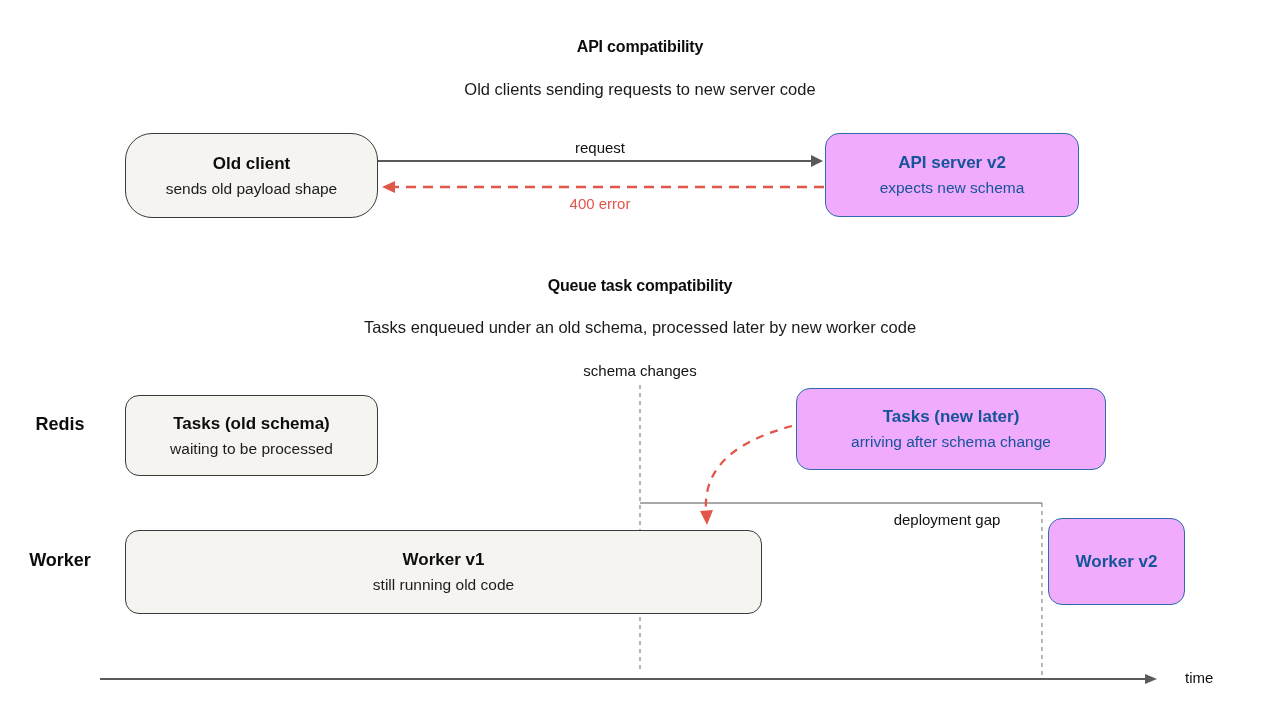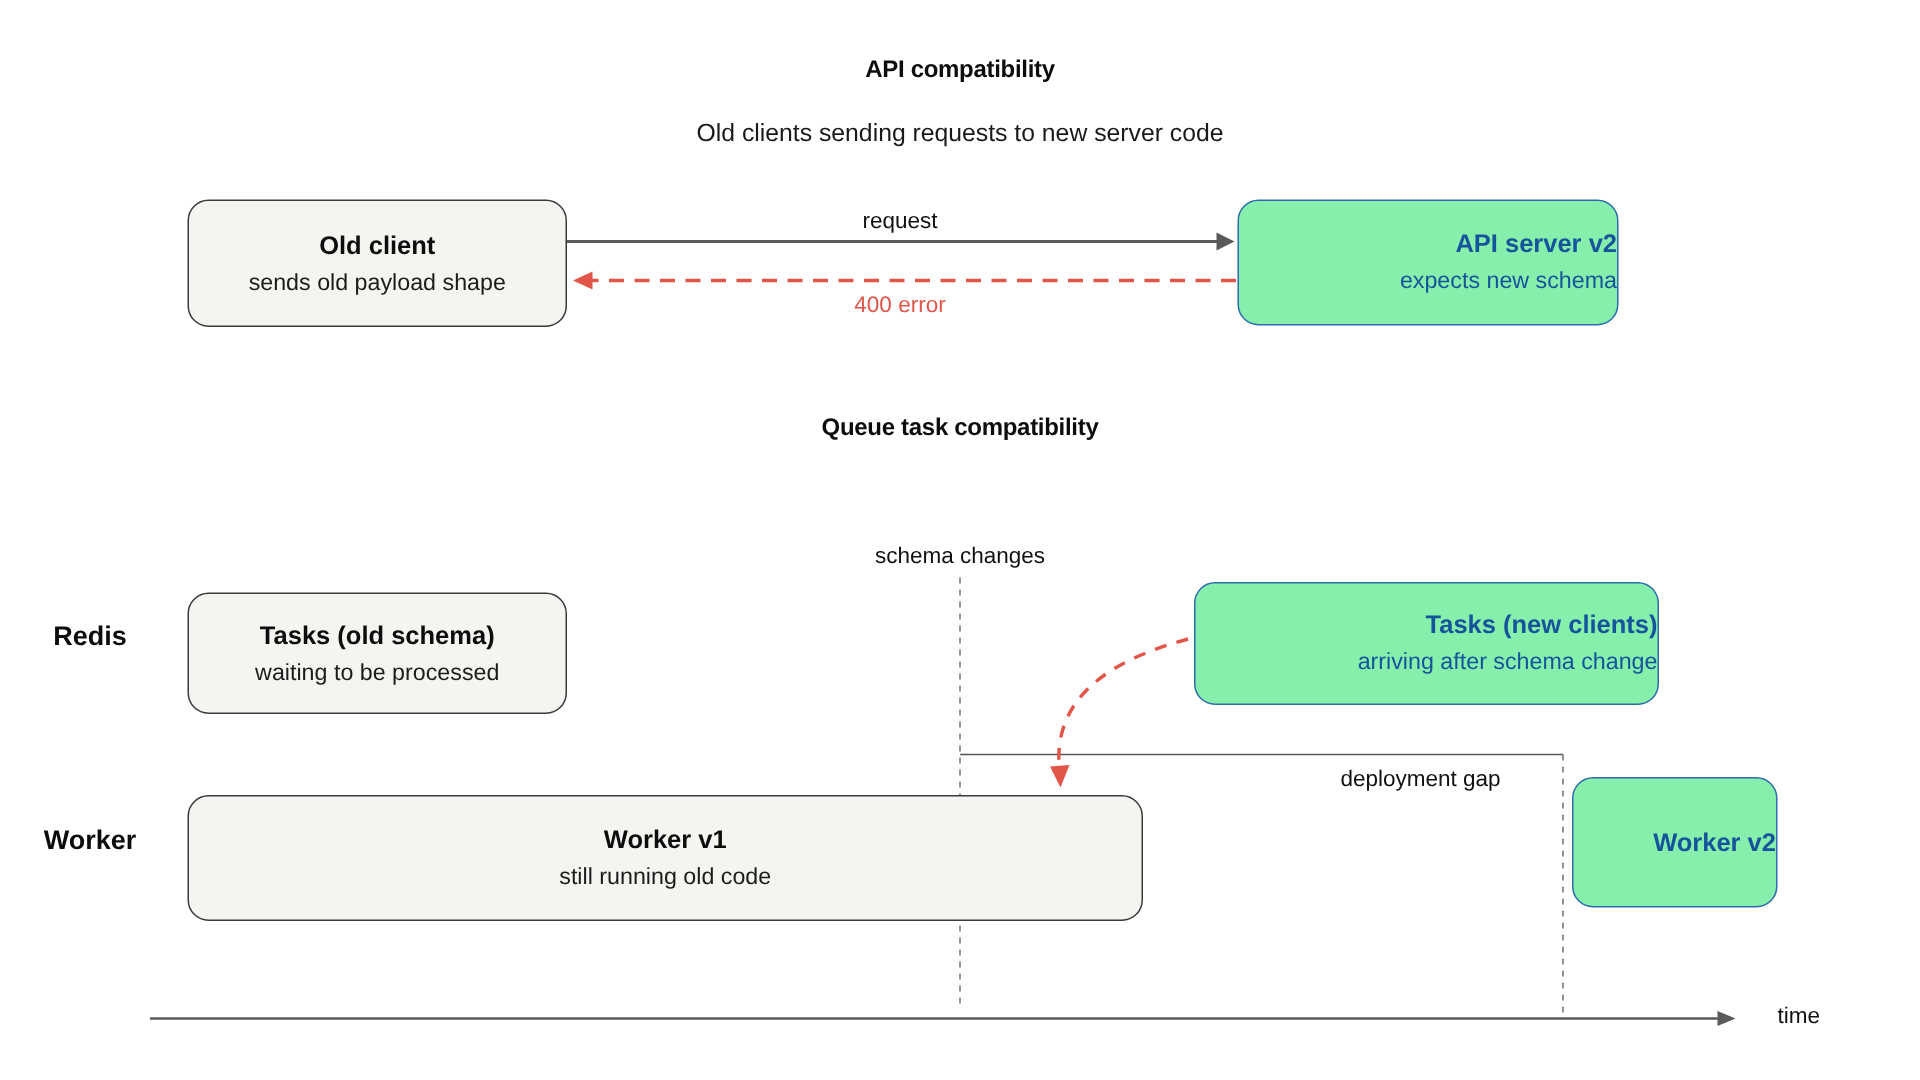--- a/index.html
+++ b/index.html
@@ -35,23 +35,22 @@
     align-items: center;
     justify-content: center;
     text-align: center;
     line-height: 25px;
   }
   .box.gray {
     background: #f5f4f1;
     border: 1.4px solid #3a3a3a;
   }
   .box.blue {
-    background: #86efac;
+    background: #f0abfc;
     border: 1.6px solid #2e6cad;
-    align-items: flex-end;
   }
   .box-title { font-size: 17px; font-weight: 700; color: #0d0d0d; }
   .box-sub { font-size: 15.5px; color: #1c1c1c; }
   .box.blue .box-title, .box.blue .box-sub { color: #15549b; }
   .small-label { font-size: 15px; color: #111; }
   .red-label { font-size: 15px; color: #e25549; line-height: 19px; }
   .row-label {
     font-size: 18px;
     font-weight: 700;
     color: #0d0d0d;
@@ -94,46 +93,47 @@
 
     <g>
       <line x1="100" y1="679" x2="1146" y2="679" stroke="#5a5a5a" stroke-width="1.8"></line>
       <polygon points="1145,674 1157,679 1145,684" fill="#5a5a5a"></polygon>
     </g>
   </svg>
 
   <div class="abs section-title" style="top:38px;">API compatibility</div>
   <div class="abs section-sub" style="top:80px;">Old clients sending requests to new server code</div>
 
-  <div class="box gray" style="left:125px; top:133px; width:253px; height:85px;">
+  <div class="box gray" style="left:125px; top:133px; width:253px; height:85px;border-radius:27px;">
     <div class="box-title">Old client</div>
     <div class="box-sub">sends old payload shape</div>
   </div>
 
   <div class="box blue" style="left:825px; top:133px; width:254px; height:84px;">
     <div class="box-title">API server v2</div>
     <div class="box-sub">expects new schema</div>
   </div>
 
   <div class="abs small-label" style="left:500px; top:139px; width:200px; text-align:center;">request</div>
   <div class="abs red-label" style="left:500px; top:194px; width:200px; text-align:center;">400 error</div>
 
   <div class="abs section-title" style="top:277px;">Queue task compatibility</div>
+  <div class="abs section-sub" style="top:318px;">Tasks enqueued under an old schema, processed later by new worker code</div>
 
   <div class="abs small-label" style="left:540px; top:362px; width:200px; text-align:center;">schema changes</div>
 
   <div class="abs row-label" style="left:10px; top:414px; width:100px;">Redis</div>
 
   <div class="box gray" style="left:125px; top:395px; width:253px; height:81px;">
     <div class="box-title">Tasks (old schema)</div>
     <div class="box-sub">waiting to be processed</div>
   </div>
 
   <div class="box blue" style="left:796px; top:388px; width:310px; height:82px;">
-    <div class="box-title">Tasks (new clients)</div>
+    <div class="box-title">Tasks (new later)</div>
     <div class="box-sub">arriving after schema change</div>
   </div>
 
 
   <div class="abs small-label" style="left:867px; top:511px; width:160px; text-align:center;">deployment gap</div>
 
   <div class="abs row-label" style="left:10px; top:550px; width:100px;">Worker</div>
 
   <div class="box gray" style="left:125px; top:530px; width:637px; height:84px;">
     <div class="box-title">Worker v1</div>

